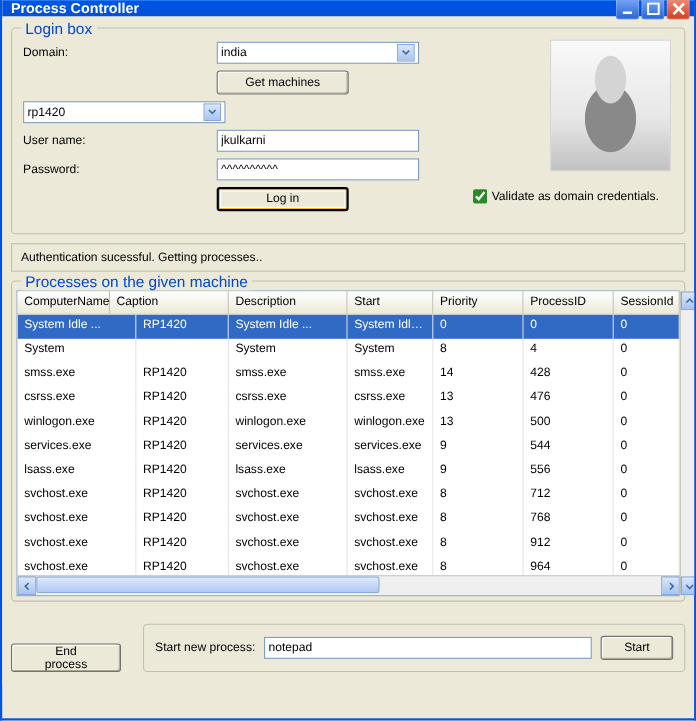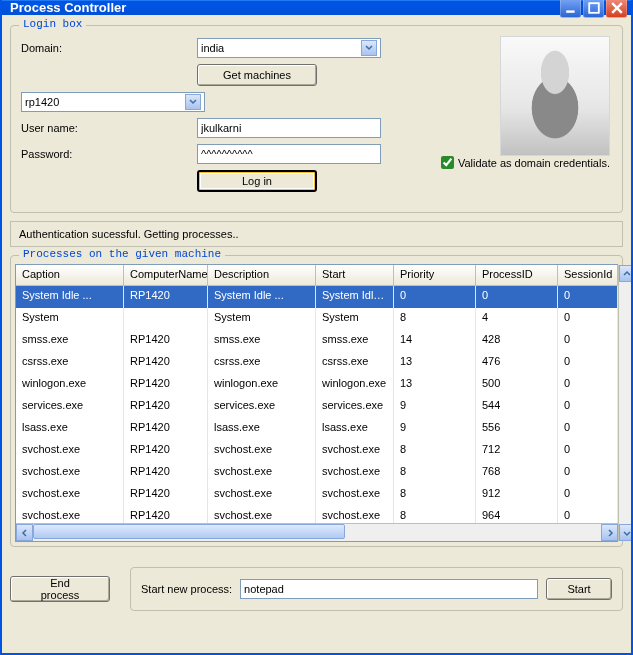--- a/index.html
+++ b/index.html
@@ -48,22 +48,21 @@
   padding: 12px 10px 14px 10px;
   position: relative;
   margin-bottom: 6px;
 }
 .groupbox .legend {
   position: absolute;
   top: -8px; left: 8px;
   background: #ece9d8;
   padding: 0 4px;
   color: #0046d5;
-  font-size: 11px;
-  font-family: Liberation Mono, monospace;
+  font-size: 14px;
 }
 .formrow {
   display: flex;
   align-items: center;
   margin-bottom: 6px;
   gap: 6px;
 }
 .formrow .lbl { width: 170px; color: #000; }
 .combo, .txtinput {
   width: 184px;
@@ -105,21 +104,21 @@
 .avatar {
   width: 110px; height: 120px;
   margin-left: auto;
   border: 1px solid #d0d0c8;
   background:
     radial-gradient(ellipse at 50% 30%, #ccc 18%, transparent 19%),
     radial-gradient(ellipse at 50% 60%, #888 30%, transparent 31%),
     linear-gradient(to bottom, #eee 0%, #ddd 60%, #bbb 100%);
   filter: grayscale(1) contrast(1.1);
 }
-.chkrow { display:flex;align-items:center;justify-content:flex-end;gap:4px;margin-top:0; }
+.chkrow { display:flex;align-items:center;gap:4px;margin-top:16px; }
 .chkrow input { accent-color: #2a8a2a; }
 
 .statusbox {
   border: 1px solid #c0c0b0;
   padding: 6px 8px;
   margin: 8px 0;
   background: #ece9d8;
   color: #000;
 }
 
@@ -160,21 +159,21 @@
 .sbthumb{position:absolute;left:0;top:0;height:15px;width:55%;background:linear-gradient(#dfeafe,#b0c9f2);border:1px solid #86a8dc;border-radius:2px;}
 .vscroll {
   width:17px;background:#eee;border-left:1px solid #c0c0b0;
   display:flex;flex-direction:column;align-items:center;
 }
 .vscroll .sbtrackv{flex:1;width:17px;background:#efefef;}
 .tableinner{display:flex;flex:1;min-height:0;}
 .tableleft{flex:1;display:flex;flex-direction:column;}
 
 .bottomrow {
-  display:flex;align-items:center;gap:20px;
+  display:flex;align-items:flex-end;gap:20px;
   margin-top: 20px;
 }
 .startbox{
   border:1px solid #c0c0b0;border-radius:4px;
   padding:10px;display:flex;align-items:center;gap:8px;flex:1;
 }
 .c0{width:108px}.c1{width:84px}.c2{width:108px}.c3{width:78px}.c4{width:82px}.c5{width:82px}.c6{width:60px}
 </style>
 </head>
 <body>
@@ -254,22 +253,22 @@
   </div>
 
   <div class="statusbox">Authentication sucessful. Getting processes..</div>
 
   <div class="groupbox" style="padding:8px 4px 4px 4px;">
     <div class="legend">Processes on the given machine</div>
     <div class="tablewrap">
       <div class="tableinner">
         <div class="tableleft">
           <div class="thead" id="thead">
+              <div class="th c1">ComputerName</div>
               <div class="th c0">Caption</div>
-              <div class="th c1">ComputerName</div>
               <div class="th c2">Description</div>
               <div class="th c3">Start</div>
               <div class="th c4">Priority</div>
               <div class="th c5">ProcessID</div>
               <div class="th c6">SessionId</div>
             </div>
           <div class="tbody" id="tbody">
               <div class="trow selected">
                 <div class="td c0">System Idle ...</div>
                 <div class="td c1">RP1420</div>

